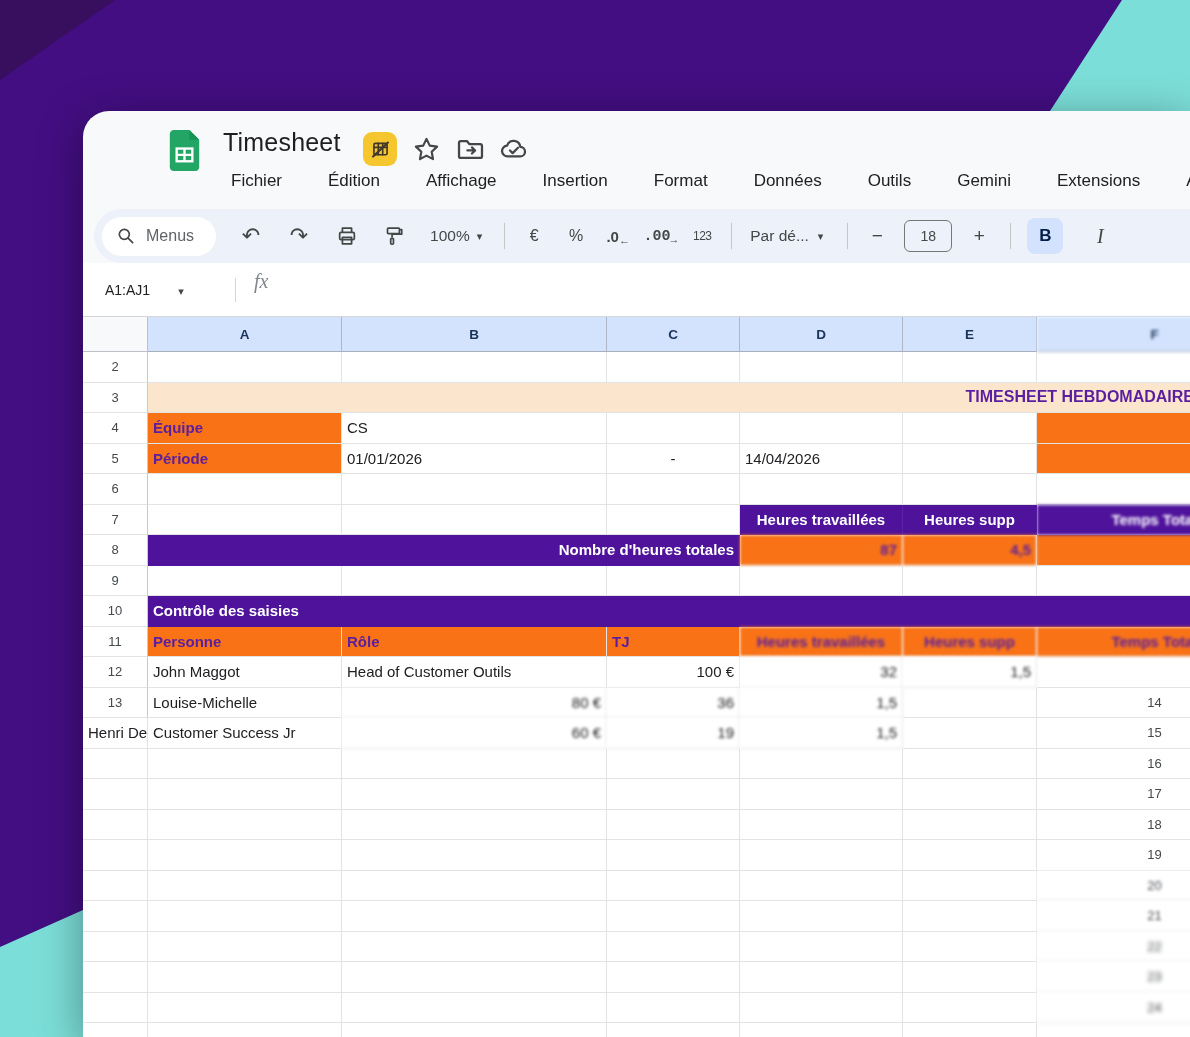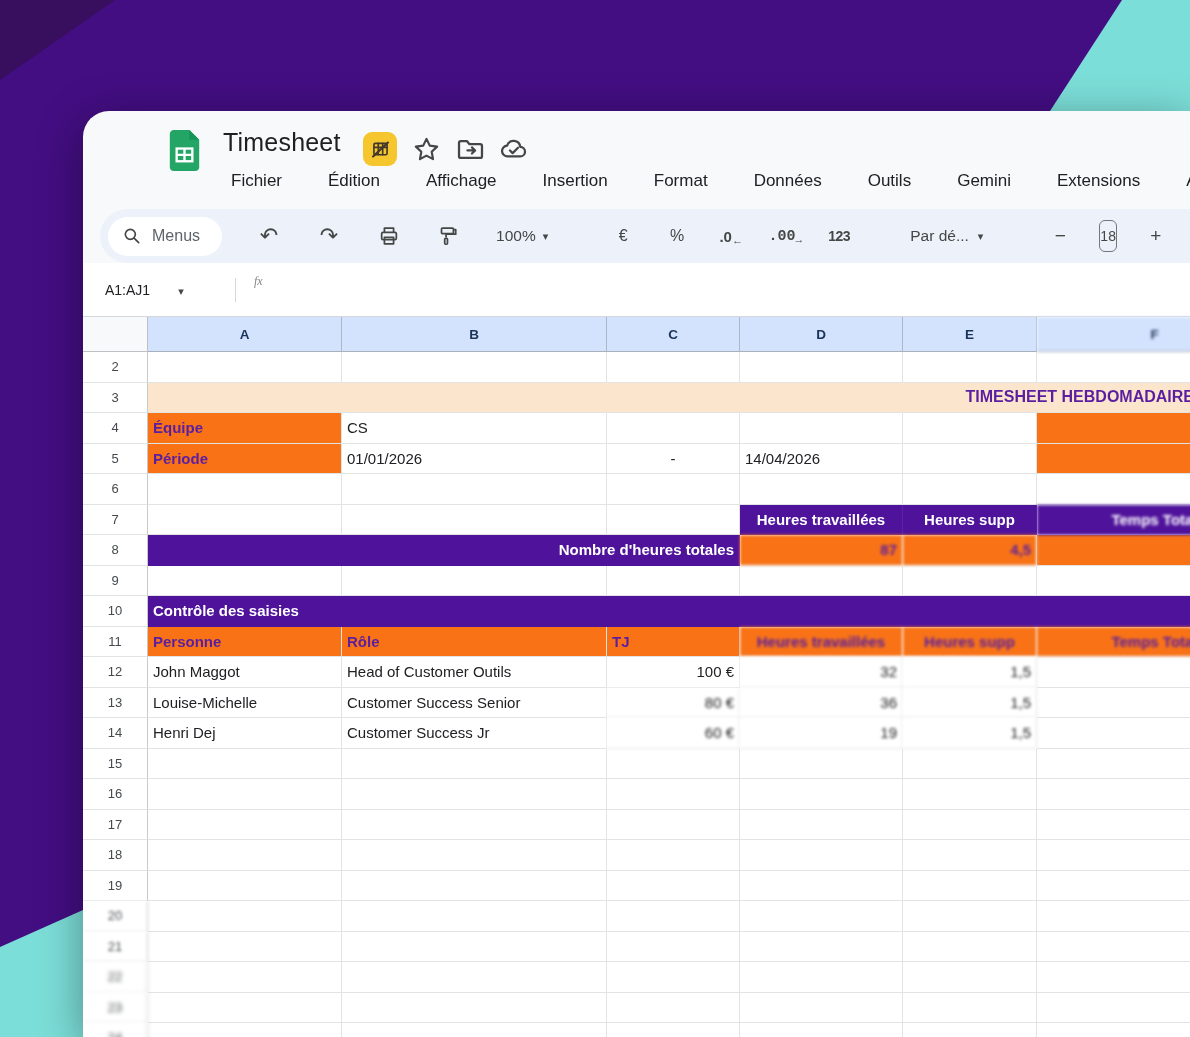--- a/index.html
+++ b/index.html
@@ -26,49 +26,49 @@
   .titlebar{position:absolute;left:0;top:0;right:0;height:96px;margin-left:48px;}
   .logo{position:absolute;left:30px;top:16px;width:47px;height:47px;}
   .doc-title{position:absolute;left:92px;top:17px;font-size:25px;color:#1f1f1f;font-weight:500;letter-spacing:.2px;}
   .tb-icons{position:absolute;left:232px;top:20px;display:flex;align-items:center;gap:14px;height:36px;}
   .badge{width:34px;height:34px;border-radius:9px;background:#f6c62e;display:flex;align-items:center;justify-content:center;}
   .sicon{width:30px;height:30px;display:flex;align-items:center;justify-content:center;}
   .menu-row{position:absolute;left:100px;top:55px;display:flex;gap:46px;}
   .menu-item{font-size:17px;color:#202124;line-height:30px;cursor:default;}
   
   .toolbar{
-    position:absolute;left:17px;top:98px;right:0;height:54px;background:#edf2fa;
-    border-radius:27px 0 0 27px;display:flex;align-items:center;gap:16px;
+    position:absolute;left:11px;top:98px;right:0;height:54px;background:#edf2fa;
+    border-radius:27px 0 0 27px;display:flex;align-items:center;gap:4px;
     color:#444746;white-space:nowrap;
   }
   .search-pill{display:flex;align-items:center;gap:10px;background:#fff;border-radius:20px;
     height:39px;padding:0 22px 0 14px;margin-left:8px;}
   .search-pill span{font-size:16px;color:#5f6368;}
   .tbtn{display:flex;align-items:center;justify-content:center;min-width:34px;height:36px;
     font-size:16px;color:#444746;border-radius:6px;}
   .glyph{font-size:22px;line-height:1;}
   .zoom-btn{display:flex;align-items:center;gap:7px;padding:0 6px;font-size:15.5px;}
   .caret{font-size:11px;color:#444746;}
   .tb-sep{width:1px;height:26px;background:#c4c7c5;margin:0 8px;}
   .dec{position:relative;font-size:15px;font-weight:600;}
   .dec .mini{font-size:11px;position:relative;top:4px;font-weight:400;}
   .fmt-btn{display:flex;align-items:center;gap:9px;padding:0 6px;font-size:15.5px;}
   .fontsize-box{width:46px;height:30px;border:1.5px solid #747775;border-radius:6px;
     display:flex;align-items:center;justify-content:center;font-size:14px;color:#444746;margin:0 6px;}
   .bold-btn{width:36px;height:36px;background:#d3e3fd;border-radius:8px;color:#041e49;
     font-weight:700;font-size:17px;display:flex;align-items:center;justify-content:center;}
   .italic-btn{font-family:"Liberation Serif",serif;font-style:italic;font-size:20px;color:#444746;
     width:34px;display:flex;align-items:center;justify-content:center;}
-  .num123{font-size:14px;font-weight:700;letter-spacing:-.5px;}
+  .num123{font-size:12px;font-weight:400;letter-spacing:-.5px;}
   
   .formulabar{position:absolute;left:0;top:152px;right:0;height:53px;background:#fff;
     border-bottom:1px solid #d5d7da;display:flex;align-items:center;}
   .namebox{width:130px;padding-left:22px;font-size:14px;color:#202124;display:flex;align-items:flex-end;gap:28px;}
   .fb-sep{width:1px;height:24px;background:#d5d7da;margin:0 10px 0 0;}
-  .fx{font-family:"Liberation Serif",serif;font-style:italic;font-size:12px;color:#80868b;margin:0 14px 16px 8px;}
+  .fx{font-family:"Liberation Serif",serif;font-style:italic;font-size:20px;color:#80868b;margin:0 14px 16px 8px;}
   .fb-text{font-size:15px;color:#202124;}
   
   .grid{position:absolute;left:0;top:206px;width:1190px;
     display:grid;grid-template-columns:65px 194px 265px 133px 163px 134px 236px;
     grid-template-rows:35px repeat(23,30.5px);background:#fff;}
   .corner{background:#f8f9fa;border-right:1px solid #bdc1c6;border-bottom:1px solid #bdc1c6;}
   .colhead{background:#d3e3fd;border-right:1px solid #aeb7c6;border-bottom:1px solid #a8b0bc;
     display:flex;align-items:center;justify-content:center;
     font-size:13.5px;font-weight:700;color:#1a3359;}
   .rownum{background:#fff;border-right:1px solid #c7c9cc;border-bottom:1px solid #e2e3e3;
@@ -282,21 +282,20 @@
       <div class="cell teal ptext bold center bl1">Temps Total</div>
       <div class="rownum ">12</div>
       <div class="cell ">John Maggot</div>
       <div class="cell ">Head of Customer Outils</div>
       <div class="cell right bl05">100 €</div>
       <div class="cell right bl1">32</div>
       <div class="cell right bl1">1,5</div>
       <div class="cell "></div>
       <div class="rownum ">13</div>
       <div class="cell ">Louise-Michelle</div>
-      <div class="cell bl05">Customer Success Senior</div>
       <div class="cell right bl1">80 €</div>
       <div class="cell right bl1">36</div>
       <div class="cell right bl1">1,5</div>
       <div class="cell "></div>
       <div class="rownum ">14</div>
       <div class="cell ">Henri Dej</div>
       <div class="cell bl05">Customer Success Jr</div>
       <div class="cell right bl1">60 €</div>
       <div class="cell right bl1">19</div>
       <div class="cell right bl1">1,5</div>

